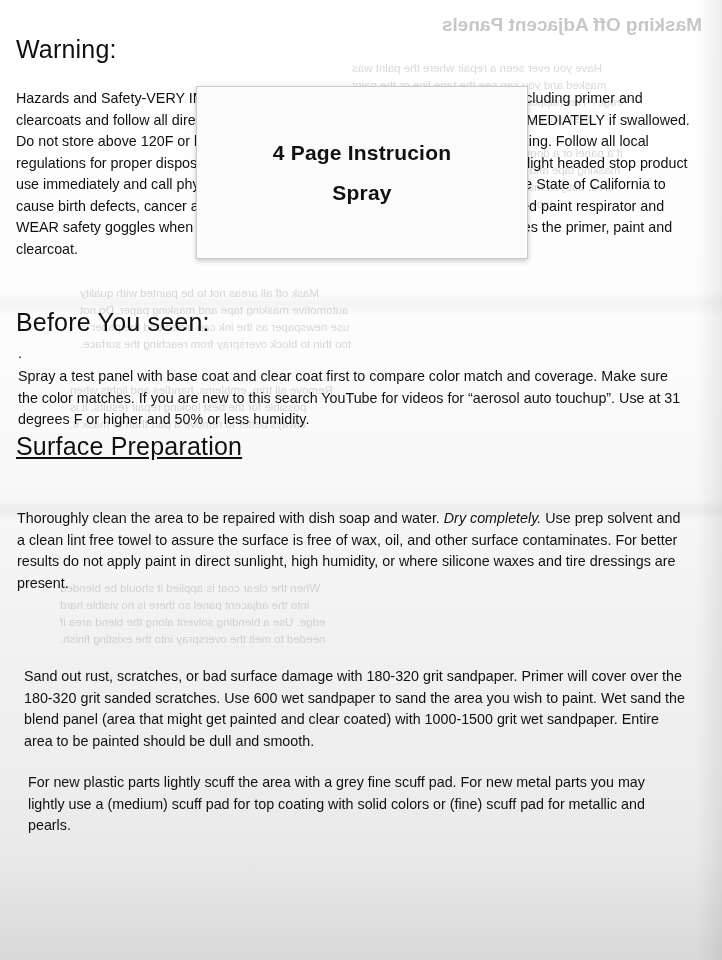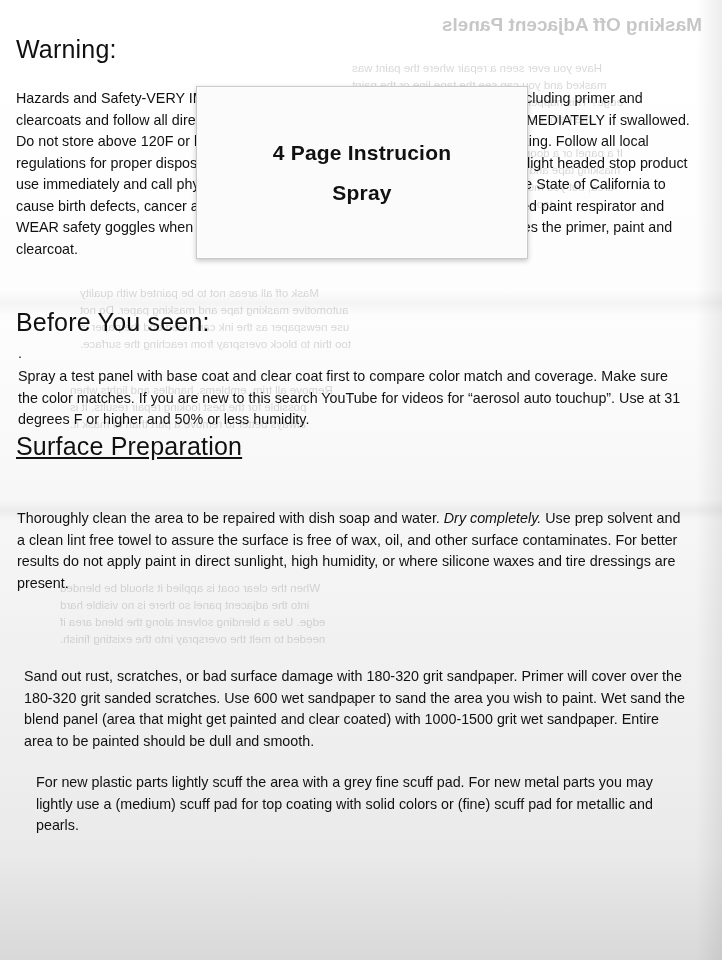--- a/index.html
+++ b/index.html
@@ -159,20 +159,20 @@
 
   <div class="doc-heading" style="left:16px; top:432px;text-decoration:underline;">Surface Preparation</div>
 
   <div class="doc-para" style="left:17px; top:508px; width:672px;">
     <span>Thoroughly clean the area to be repaired with dish soap and water.  </span><em>Dry completely.</em><span> Use prep solvent and a clean lint free towel to assure the surface is free of wax, oil, and other surface contaminates. For better results do not apply paint in direct sunlight, high humidity, or where silicone waxes and tire dressings are present.</span>
   </div>
 
 
   <div class="doc-para" style="left:24px; top:666px; width:664px;">Sand out rust, scratches, or bad surface damage with 180-320 grit sandpaper. Primer will cover over the 180-320 grit sanded scratches. Use 600 wet sandpaper to sand the area you wish to paint. Wet sand the blend panel (area that might get painted and clear coated) with 1000-1500 grit wet sandpaper. Entire area to be painted should be dull and smooth.</div>
 
-  <div class="doc-para" style="left:36px; top:772px; width:656px;">For new plastic parts lightly scuff the area with a grey fine scuff pad. For new metal parts you may lightly use a (medium) scuff pad for top coating with solid colors or (fine) scuff pad for metallic and pearls.</div>
+  <div class="doc-para" style="left:28px; top:772px; width:656px;">For new plastic parts lightly scuff the area with a grey fine scuff pad. For new metal parts you may lightly use a (medium) scuff pad for top coating with solid colors or (fine) scuff pad for metallic and pearls.</div>
 
   <div id="sticker">
     <div class="line">4 Page Instrucion</div>
     <div class="line">Spray</div>
   </div>
 
 </div>
 
 </body></html>

